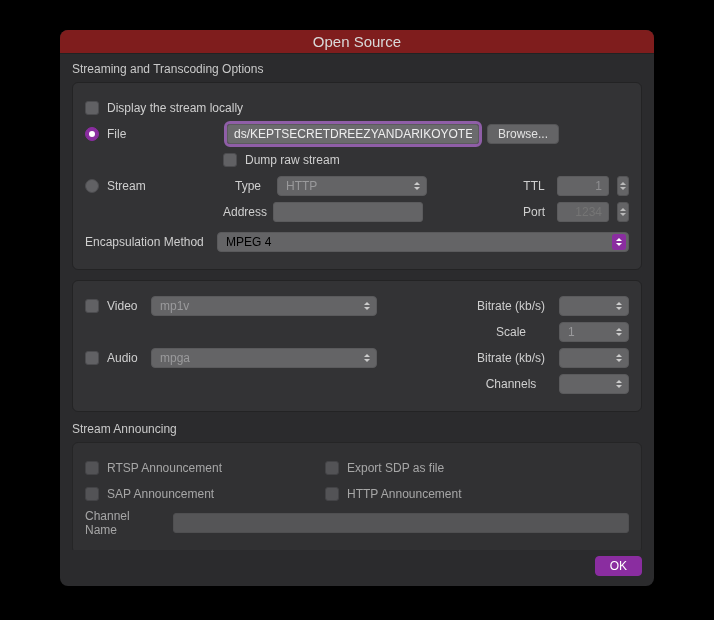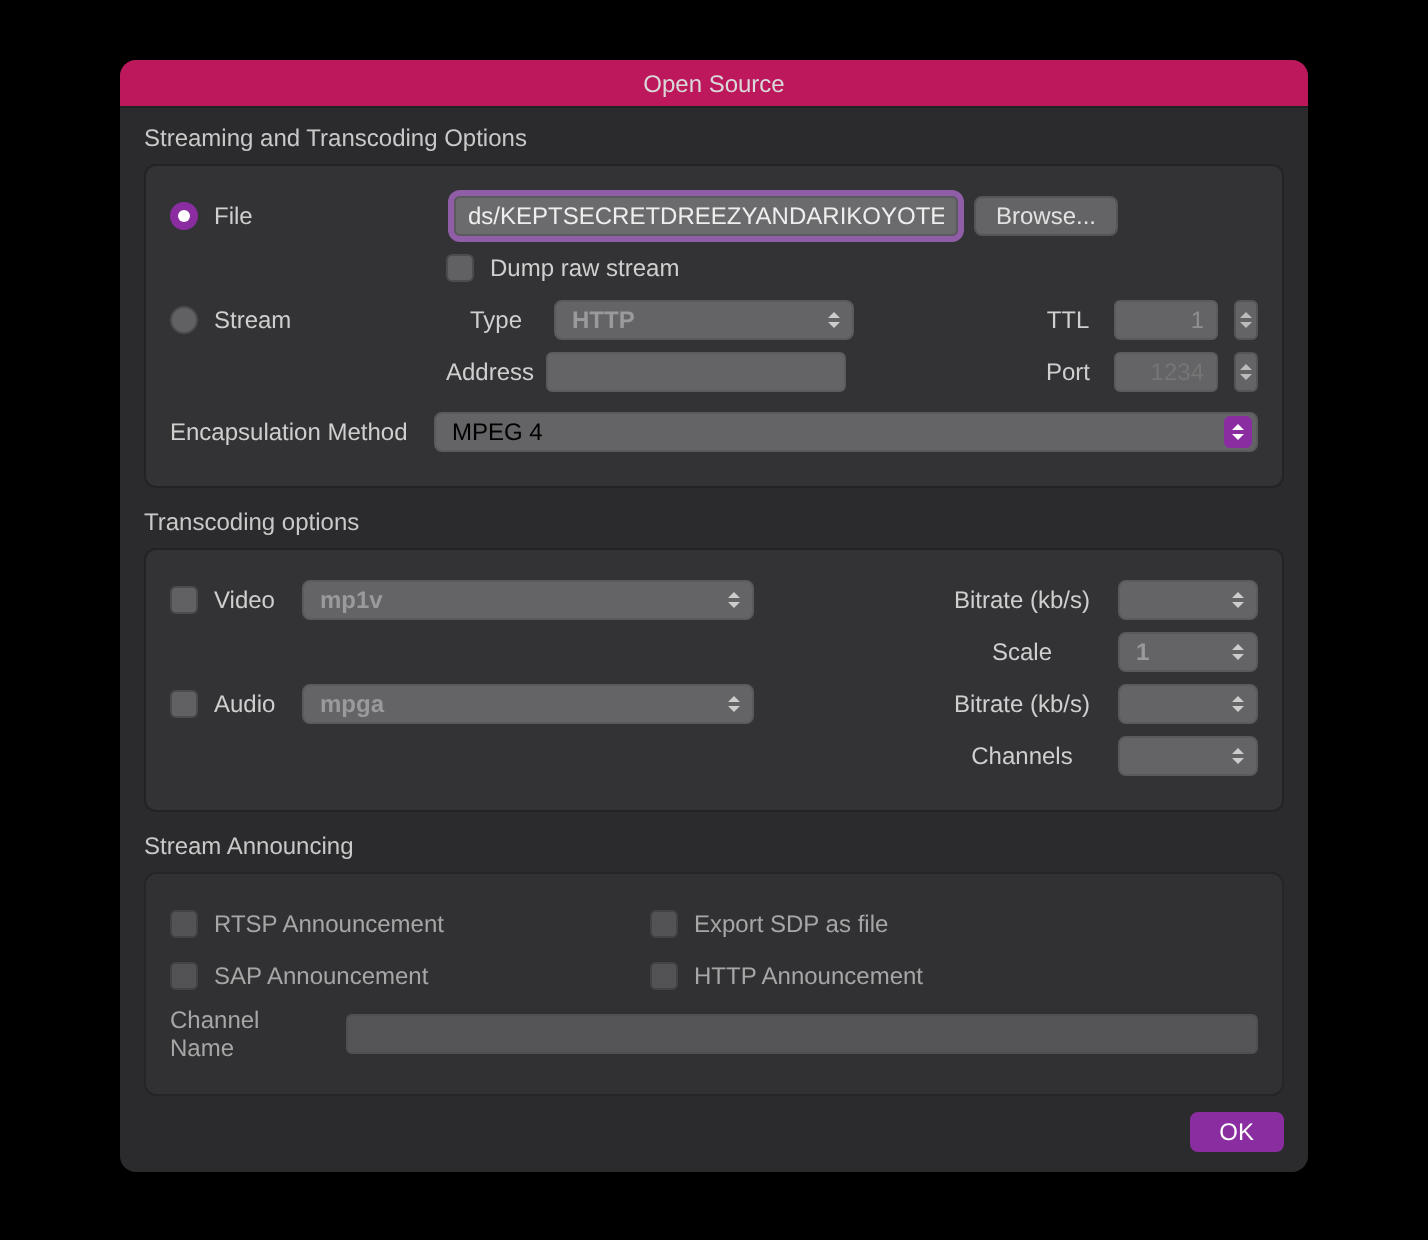--- a/index.html
+++ b/index.html
@@ -3,23 +3,23 @@
 <meta charset="utf-8">
 <style>
   * { box-sizing: border-box; margin: 0; padding: 0; font-family: -apple-system, "Helvetica Neue", Arial, sans-serif; }
   body { background: #000; width: 714px; height: 620px; position: relative; overflow: hidden; }
   .window {
     position: absolute; left: 60px; top: 30px; width: 594px; height: 556px;
     background: #2b2b2d; border-radius: 8px; box-shadow: 0 18px 40px rgba(0,0,0,0.7);
     display: flex; flex-direction: column; font-size: 12px; color: #c8c8c8;
   }
   .titlebar {
-    height: 24px; background: #be185d; border-bottom: 1px solid #222;
+    height: 24px; background: #7f1d1d; border-bottom: 1px solid #222;
     border-radius: 8px 8px 0 0; text-align: center; line-height: 24px;
-    color: #d9d9d9; font-size: 12px;
+    color: #d9d9d9; font-size: 15px;
   }
   .content { padding: 8px 12px 24px 12px; flex: 1; overflow: hidden; }
 
   fieldset {
     border: none; margin-bottom: 10px;
   }
   .legend { color: #c9c9c9; font-size: 12px; padding: 0 0 6px 0; }
   .panel {
     background: #333335; border: 1px solid #232324; border-radius: 6px;
     padding: 10px 12px 12px 12px;
@@ -50,21 +50,21 @@
     color: #eee;
   }
   input.txt.dim { color: #8f8f91; }
   input.txt.num { text-align: right; }
 
   .select {
     height: 20px; background: #646466; border: 1px solid #5a5a5c; border-radius: 4px;
     color: #000000; padding: 0 18px 0 8px; font-size: 12px; display: flex; align-items: center;
     position: relative;
   }
-  .select.dim { color: #9a9a9c; font-weight: bold; }
+  .select.dim { color: #9a9a9c; }
   .select.purple { }
   .select .arrows {
     position: absolute; right: 2px; top: 1px; bottom: 1px; width: 14px;
     display: flex; flex-direction: column; justify-content: center; align-items: center;
     border-radius: 3px;
   }
   .select.purple .arrows { background: #8a2da0; }
   .select .arrows::before, .select .arrows::after {
     content: ""; width: 0; height: 0; border-left: 3px solid transparent; border-right: 3px solid transparent;
   }
@@ -100,20 +100,24 @@
 <div class="window">
   <div class="titlebar">
     <span>Open Source</span>
   </div>
   <div class="content">
 
     <fieldset>
       <div class="legend">Streaming and Transcoding Options</div>
       <div class="panel">
 
+        <div class="row">
+          <span class="chk"></span>
+          <span class="lbl">Display the stream locally</span>
+        </div>
 
         <div class="row">
           <span class="rad sel"></span>
           <span class="lbl" style="width:112px">File</span>
           <input class="txt focused" style="width: 252px;" value="ds/KEPTSECRETDREEZYANDARIKOYOTE-1080.mp4">
           <span class="btn">Browse...</span>
         </div>
 
         <div class="row">
           <span style="width:130px"></span>
@@ -150,21 +154,20 @@
           <div class="select purple" style="flex:1">
             <span>MPEG 4</span>
             <span class="arrows"></span>
           </div>
         </div>
 
       </div>
     </fieldset>
 
     <fieldset>
-      <div class="legend">Transcoding options</div>
       <div class="panel">
 
         <div class="row">
           <span class="chk"></span>
           <span class="lbl" style="width:36px">Video</span>
           <div class="select dim" style="width:226px">
             <span>mp1v</span>
             <span class="arrows"></span>
           </div>
           <span class="spacer"></span>

